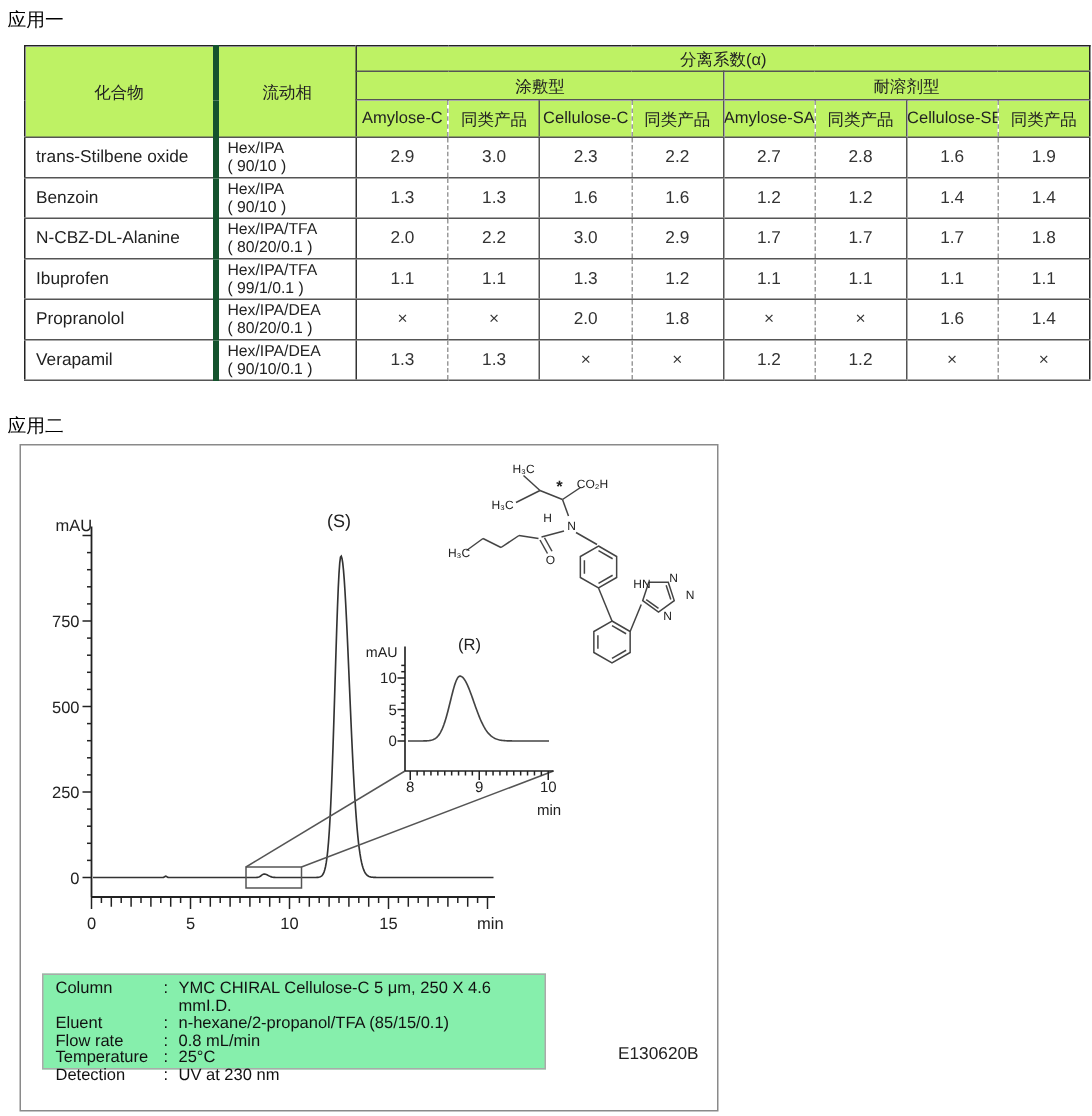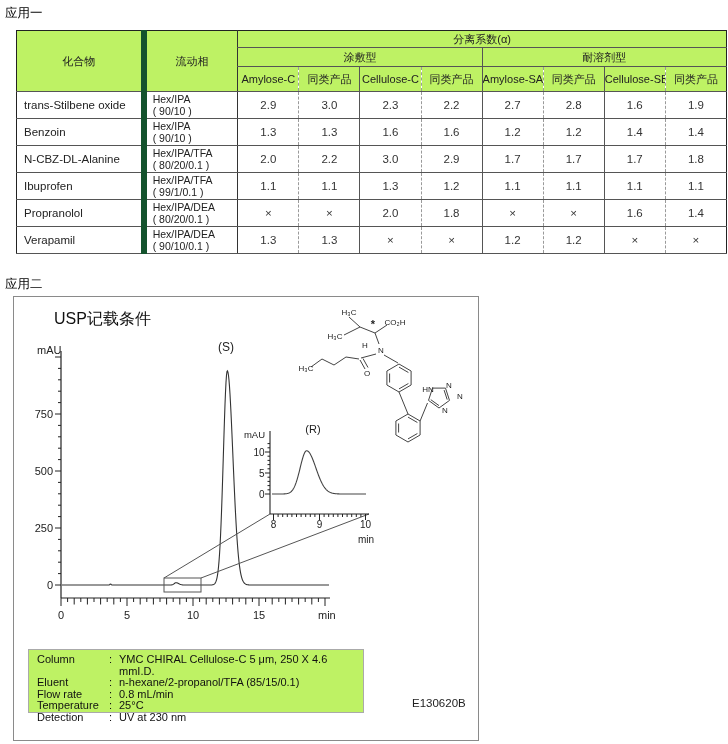--- a/index.html
+++ b/index.html
@@ -21,39 +21,39 @@
   .apptable th,.apptable td{padding:0;overflow:hidden;white-space:nowrap;}
   .apptable thead th{background:#bef264;font-weight:400;font-size:11px;}
   .apptable th,.apptable td{border-bottom:1px solid #555;}
   .row-sep th{height:16px;font-size:11.5px;}
   .row-type th{height:18px;}
   .row-cols th{height:24px;font-size:10px;}
   .apptable tbody tr{height:27px;}
   td.c-compound{text-align:left;padding-left:7px;font-size:11.5px;}
   td.c-mobile{text-align:left;padding-left:6px;font-size:10.5px;line-height:1.15;}
   td.c-val{text-align:center;font-size:11.5px;color:#333;}
-  .sep-thick{border-left:6px solid #14532d;}
+  .sep-thick{border-left:4px solid #14532d;}
   .sep-med{border-left:1.5px solid #333;}
   .sep-solid{border-left:1px solid #555;}
   .sep-dash{border-left:1px dashed #9a9a9a;}
 
   
   #figure-box{
     position:absolute;left:13px;top:296px;width:464px;height:443px;
     border:1px solid #8a8a8a;background:#fff;
   }
   #figure-title{position:absolute;left:13px;top:12px;line-height:1.25;color:#111;}
   #figure-title .t1{font-size:17px;font-weight:500;}
   #figure-title .t2{font-size:16px;font-weight:500;margin-left:27px;}
   #chromatogram-svg{position:absolute;left:0;top:0;}
   svg text{font-family:"Liberation Sans",sans-serif;fill:#222;}
 
   #cond-box{
     position:absolute;left:14px;top:352px;width:336px;height:64px;
-    background:#bef264;border:1px solid #aaa;box-sizing:border-box;
+    background:#86efac;border:1px solid #aaa;box-sizing:border-box;
     padding:4px 0 0 8px;font-size:11px;color:#111;
   }
   .cond-row{display:flex;line-height:11.6px;}
   .cond-label{width:72px;flex:none;}
   .cond-colon{width:10px;flex:none;}
   #figure-code{position:absolute;left:398px;top:400px;font-size:11.5px;color:#222;}
 </style>
 </head>
 <body>
 
@@ -187,21 +187,20 @@
         </tr>
       </tbody>
   </table>
 </div>
 
 <div class="section-label" id="label-app2">应用二</div>
 
 <div id="figure-box">
 
   <div id="figure-title">
-    <div class="t2">USP记载条件</div>
   </div>
 
   <svg id="chromatogram-svg" width="464" height="443" viewBox="0 0 464 443">
 
     <g stroke="#222" stroke-width="1.2" fill="none">
       <line x1="47" y1="54" x2="47" y2="301"></line>
       <line x1="47" y1="301" x2="316" y2="301"></line>
     </g>
     <g id="main-yticks" stroke="#222" stroke-width="1">
         <line x1="41" y1="288" x2="47" y2="288"></line>

